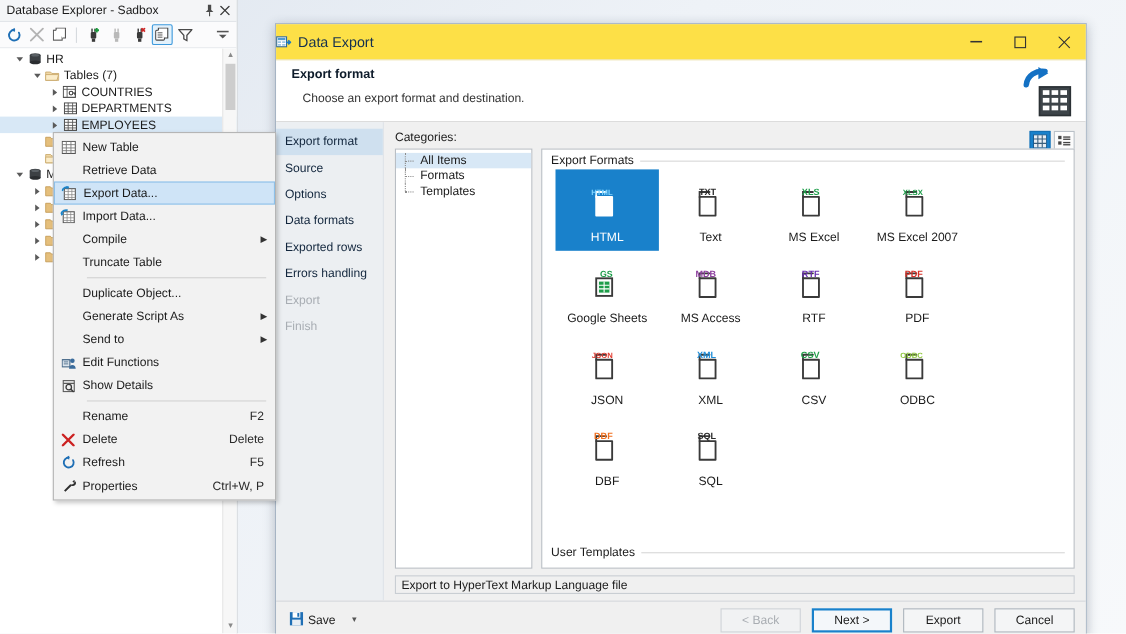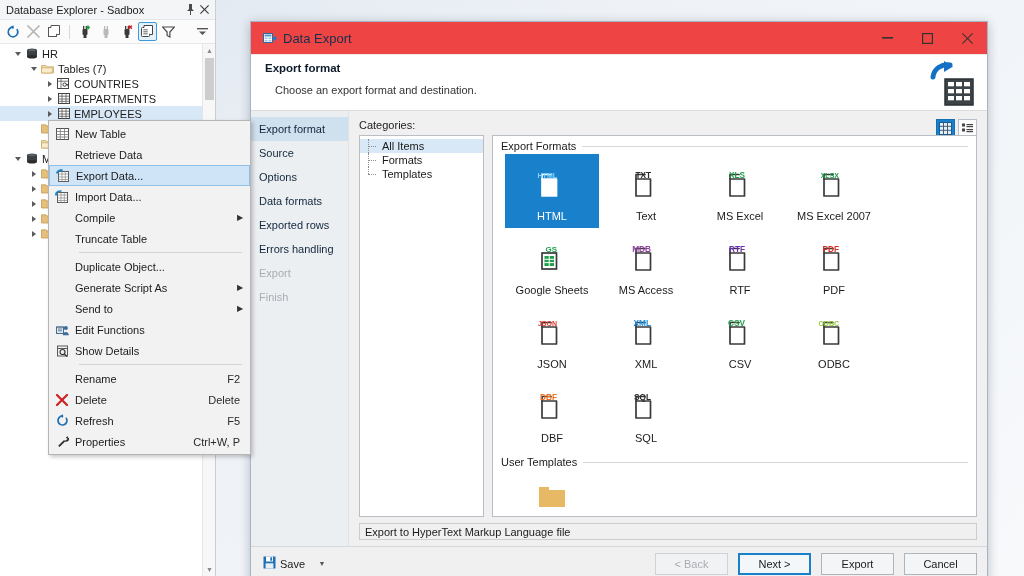--- a/index.html
+++ b/index.html
@@ -86,22 +86,22 @@
   .ctx-sep { height:1px; background:#d2d2d2; margin:3px 8px 3px 30px; }
 
   
   .dlg {
     position:absolute; left:250px; top:21px; width:738px; height:560px;
     background:#f0f0f0; border:1px solid #a6b4c4;
     box-shadow:0 2px 10px rgba(40,55,75,.30);
     display:flex; flex-direction:column; z-index:30;
   }
   .dlg-title {
-    height:33px; background:#ef4444; display:flex; align-items:center;
-    padding-left:12px; border-bottom:1px solid #eaeaea;
+    height:33px; background:#fde047; display:flex; align-items:center;
+    padding-left:0; border-bottom:1px solid #eaeaea;
   }
   .dlg-title-ico { width:14px; height:13px; margin-right:6px; flex:0 0 auto; }
   .dlg-title-text { flex:1; font-size:13px; color:#14304f; }
   .wbtn { width:40px; height:32px; display:flex; align-items:center; justify-content:center; color:#333; }
   .wbtn svg { display:block; }
 
   .dlg-header {
     height:56px; background:#ffffff; border-bottom:1px solid #dcdcdc;
     padding:4px 12px 0 14px; display:flex; align-items:flex-start;
   }
@@ -132,21 +132,21 @@
   }
   .cat-item { height:14px; display:flex; align-items:center; font-size:11px; padding-left:2px; }
   .cat-item.sel { background:#d8e8f6; }
   .cat-tree-line { width:20px; height:14px; position:relative; flex:0 0 auto; }
   .cat-tree-line .v { position:absolute; left:6px; top:0; bottom:0; border-left:1px dotted #8c8c8c; }
   .cat-tree-line .v.half { bottom:7px; }
   .cat-tree-line .h { position:absolute; left:6px; top:7px; width:8px; border-top:1px dotted #8c8c8c; }
 
   .fmt-box {
     flex:1; background:#ffffff; border:1px solid #b9bec4;
-    position:relative; overflow:hidden; display:flex; flex-direction:column;
+    position:relative; overflow:hidden; display:flex; flex-direction:column;gap:40px;
   }
   .group { padding:4px 8px 0 8px; }
   .group-head { display:flex; align-items:center; gap:6px; margin-bottom:2px; }
   .group-head .gl { font-size:11px; color:#1b1b1b; white-space:nowrap; }
   .group-head .gline { flex:1; height:1px; background:#d7d7d7; }
 
   .tiles { display:flex; flex-wrap:wrap; padding-left:4px; }
   .tile {
     width:94px; height:74px; display:flex; flex-direction:column;
     align-items:center; justify-content:center; padding-top:9px;

